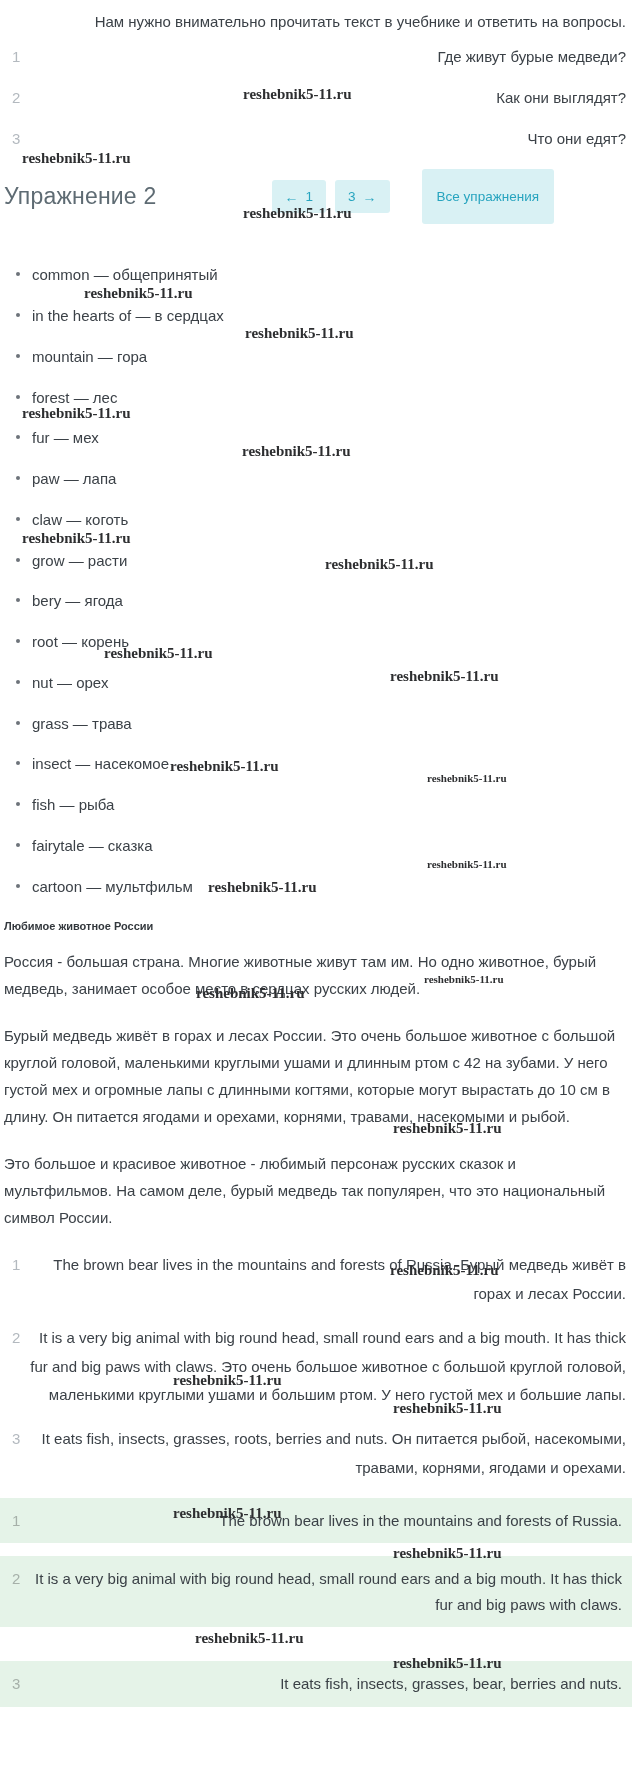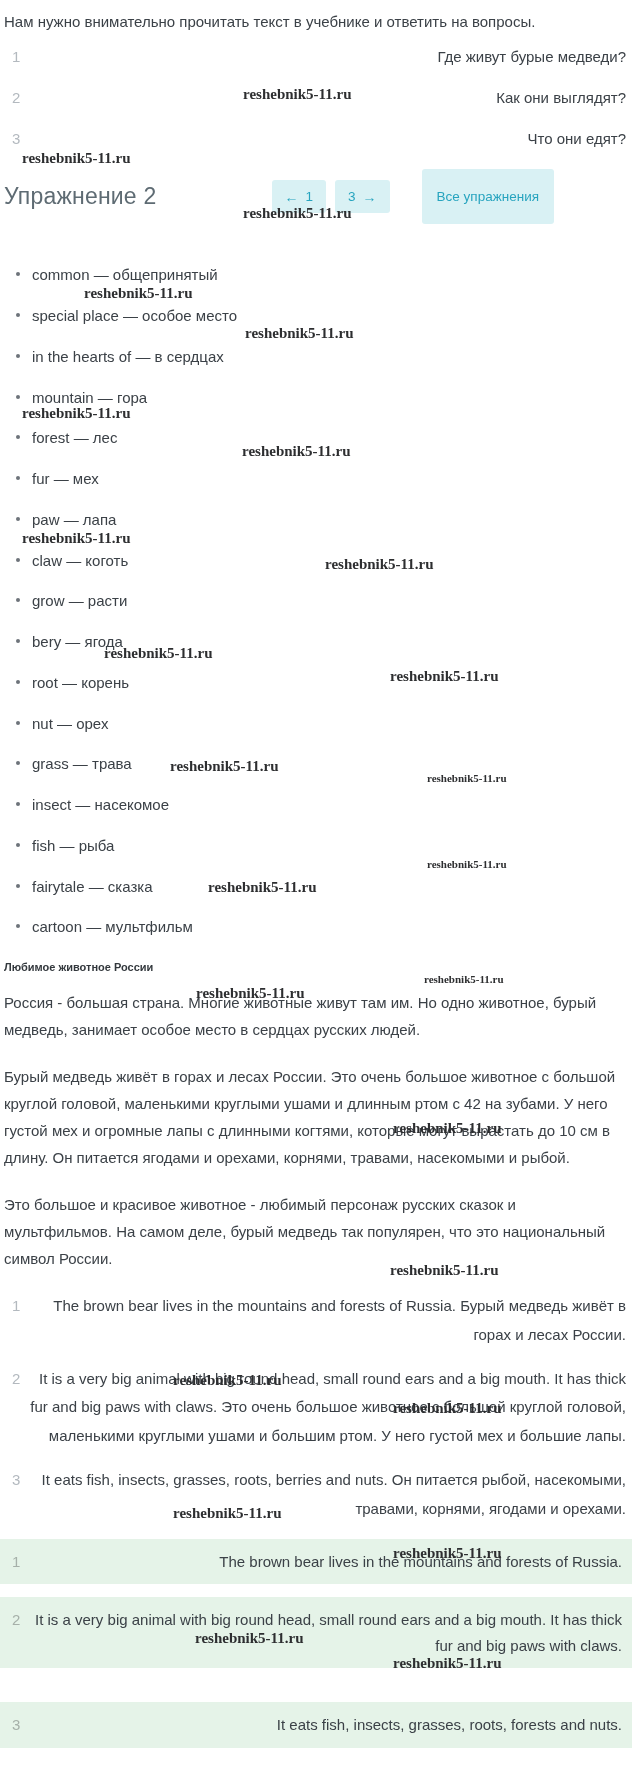--- a/index.html
+++ b/index.html
@@ -5,21 +5,21 @@
   * { margin:0; padding:0; box-sizing:border-box; }
   html { background:#ffffff; }
   body {
     width:632px; height:1788px; overflow:hidden; position:relative;
     background:#ffffff;
     font-family:"Liberation Sans","DejaVu Sans",sans-serif;
     font-size:15px; color:#3b4147;
   }
   .page { position:relative; width:632px; height:1788px; padding:10px 6px 0 4px; }
 
-  .lead { line-height:1.55; margin-bottom:13px; }
+  .lead { line-height:1.55; margin-bottom:13px;text-align:right; }
 
   .num-list { list-style:none; }
   .num-item { display:flex; align-items:flex-start; line-height:1.4; }
   .questions .num-item { margin-bottom:20px; }
   .num { flex:none; width:20px; padding-left:8px; color:#b3b9bf; }
   .num-item .txt { flex:1;text-align:right; }
 
   .ex-header { display:flex; align-items:center; justify-content:space-between; margin:8px 0 40px; }
   .ex-title { font-size:23px; font-weight:400; color:#5e6b73; letter-spacing:.2px; }
   .ex-nav { display:flex; align-items:center; margin-right:72px; }
@@ -98,24 +98,20 @@
     </nav>
   </div>
 
   <ul class="vocab">
 
       <li class="vocab-item">
         <span class="bullet"></span>
         <span class="txt">common — общепринятый</span>
       </li>
 
-      <li class="vocab-item">
-        <span class="bullet"></span>
-        <span class="txt">special place — особое место</span>
-      </li>
 
       <li class="vocab-item">
         <span class="bullet"></span>
         <span class="txt">in the hearts of — в сердцах</span>
       </li>
 
       <li class="vocab-item">
         <span class="bullet"></span>
         <span class="txt">mountain — гора</span>
       </li>
@@ -222,21 +218,21 @@
         <span class="txt">The brown bear lives in the mountains and forests of Russia.</span>
       </li>
 
       <li class="num-item answer-item">
         <span class="num">2</span>
         <span class="txt">It is a very big animal with big round head, small round ears and a big mouth. It has thick fur and big paws with claws.</span>
       </li>
 
       <li class="num-item answer-item">
         <span class="num">3</span>
-        <span class="txt">It eats fish, insects, grasses, roots, forests and nuts.</span>
+        <span class="txt">It eats fish, insects, grasses, bear, berries and nuts.</span>
       </li>
     </ol>
 
   <div class="wm-layer">
       <span class="wm" style="left: 243px; top: 86px;">reshebnik5-11.ru</span>
       <span class="wm" style="left: 22px; top: 150px;">reshebnik5-11.ru</span>
       <span class="wm" style="left: 243px; top: 205px;">reshebnik5-11.ru</span>
       <span class="wm" style="left: 84px; top: 285px;">reshebnik5-11.ru</span>
       <span class="wm" style="left: 245px; top: 325px;">reshebnik5-11.ru</span>
       <span class="wm" style="left: 22px; top: 405px;">reshebnik5-11.ru</span>

